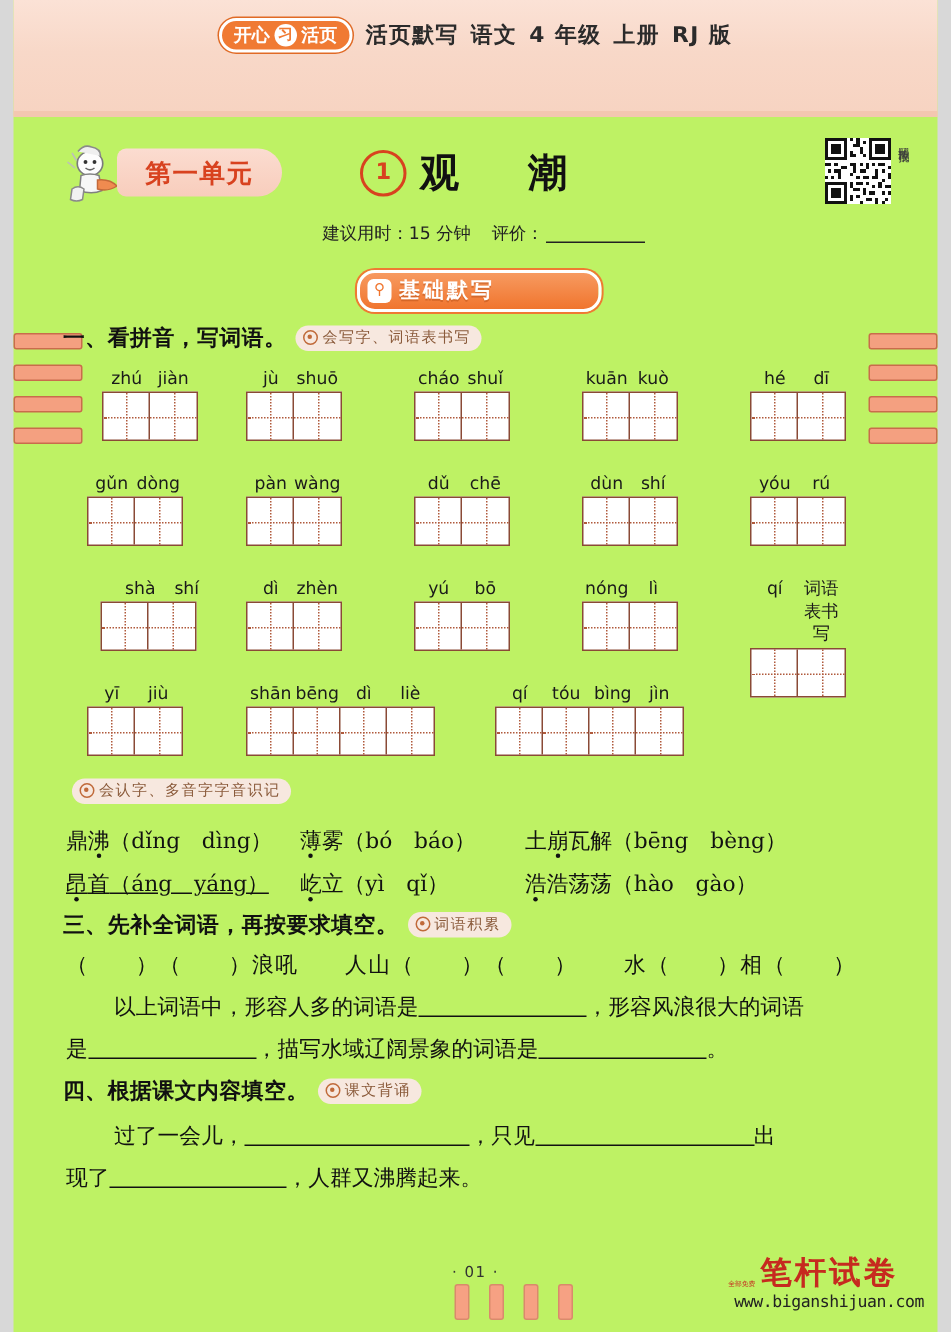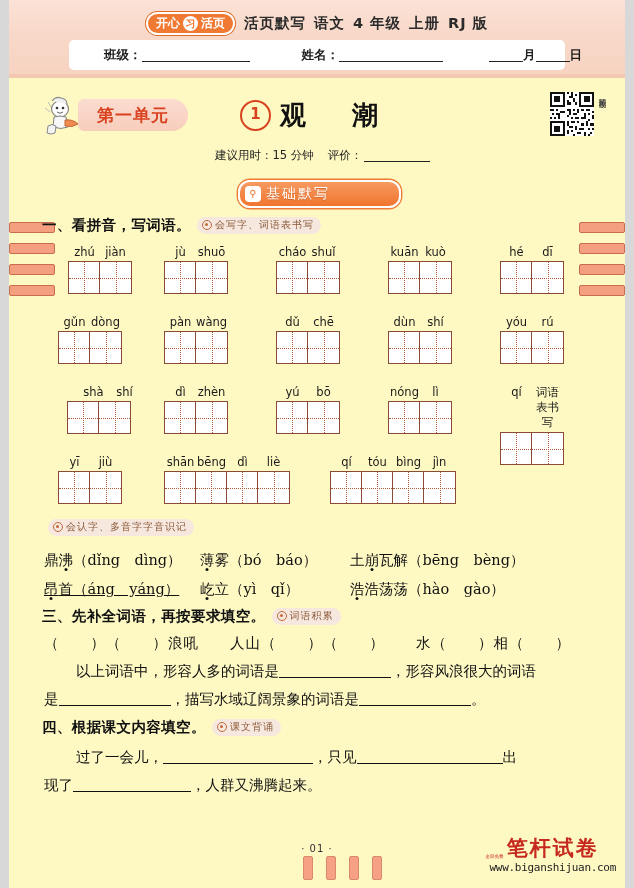--- a/index.html
+++ b/index.html
@@ -4,21 +4,21 @@
 <style>
   html,body{margin:0;padding:0;}
   body{
     width:634px;height:888px;
     background:#ffffff;
     font-family:"Liberation Sans","DejaVu Sans",sans-serif;
     position:relative;overflow:hidden;
     color:#1a1a1a;
   }
   
-  .page{position:absolute;inset:0;background:#fef9c3;}
+  .page{position:absolute;inset:0;background:#bef264;}
   .edge-left,.edge-right{position:absolute;top:0;bottom:0;width:9px;background:#d8d8d8;}
   .edge-left{left:0;}
   .edge-right{right:0;}
 
   
   .top-band{
     position:absolute;left:9px;right:9px;top:0;height:78px;
     background:linear-gradient(180deg,#fbe2d6 0%,#f8d8c8 45%,#f7d3c1 100%);
   }
   .top-band:after{
@@ -108,21 +108,21 @@
     background:linear-gradient(180deg,#f79a60,#f0752e);
     border:2px solid #fff;border-radius:12px;
     box-shadow:0 0 0 1.4px #ef7a33;
     display:flex;align-items:center;gap:5px;padding-left:5px;
   }
   .ribbon-icon{
     width:16px;height:16px;border-radius:4px;background:#fff;color:#f0752e;
     font-size:10px;text-align:center;line-height:16px;font-weight:bold;
   }
   .ribbon-text{
-    color:#fff;font-size:14px;font-weight:normal;letter-spacing:2px;
+    color:#fff;font-size:14px;font-weight:bold;letter-spacing:2px;
     font-family:"DejaVu Sans",sans-serif;
     text-shadow:0 1px 0 rgba(160,60,10,.35);
   }
 
   
   .tick{position:absolute;width:44px;height:9px;background:#f4a080;border:1px solid #c96c4c;border-radius:2px;}
   .tick.r{background:#f4a080;}
 
   
   .q-head{
@@ -210,36 +210,20 @@
       <div class="brand-pill">
         <span class="bp">开心</span>
         <span class="circ">习</span>
         <span class="bp">活页</span>
       </div>
       <div class="brand-title">
         <span>活页默写</span><span class="sp"></span><span>语文</span><span class="sp"></span><span>4 年级</span><span class="sp"></span><span>上册</span><span class="sp"></span><span>RJ 版</span>
       </div>
     </div>
 
-    <div class="info-bar">
-      <div class="info-item" style="margin-left:35px;">
-        <span>班级：</span>
-        <span class="ul w1"></span>
-      </div>
-      <div class="info-item" style="margin-left:52px;">
-        <span>姓名：</span>
-        <span class="ul w2"></span>
-      </div>
-      <div class="info-item" style="margin-left:46px;">
-        <span class="ul w3"></span>
-        <span>月</span>
-        <span class="ul w4"></span>
-        <span>日</span>
-      </div>
-    </div>
   </div>
 
   <svg class="mascot" viewBox="0 0 46 40">
     <ellipse cx="20" cy="13" rx="8.5" ry="8" fill="#fdfdfd" stroke="#7b7b7b" stroke-width="1.1"></ellipse>
     <circle cx="17" cy="12" r="1.3" fill="#333"></circle>
       <circle cx="23" cy="12" r="1.3" fill="#333"></circle>
     <path d="M17 16 q3 2.5 6 0" stroke="#666" stroke-width="1" fill="none"></path>
     <path d="M12 5 q4 -5 9 -3 q6 1 6 6" stroke="#8a8a8a" stroke-width="1.1" fill="#efefef"></path>
     <path d="M14 21 q6 -2 12 0 l2 10 q-7 3 -15 0 z" fill="#f7f7f7" stroke="#808080" stroke-width="1"></path>
     <path d="M25 24 q8 -1 13 4 q-6 4 -13 2 z" fill="#f08b50" stroke="#c4693a" stroke-width="1"></path>

